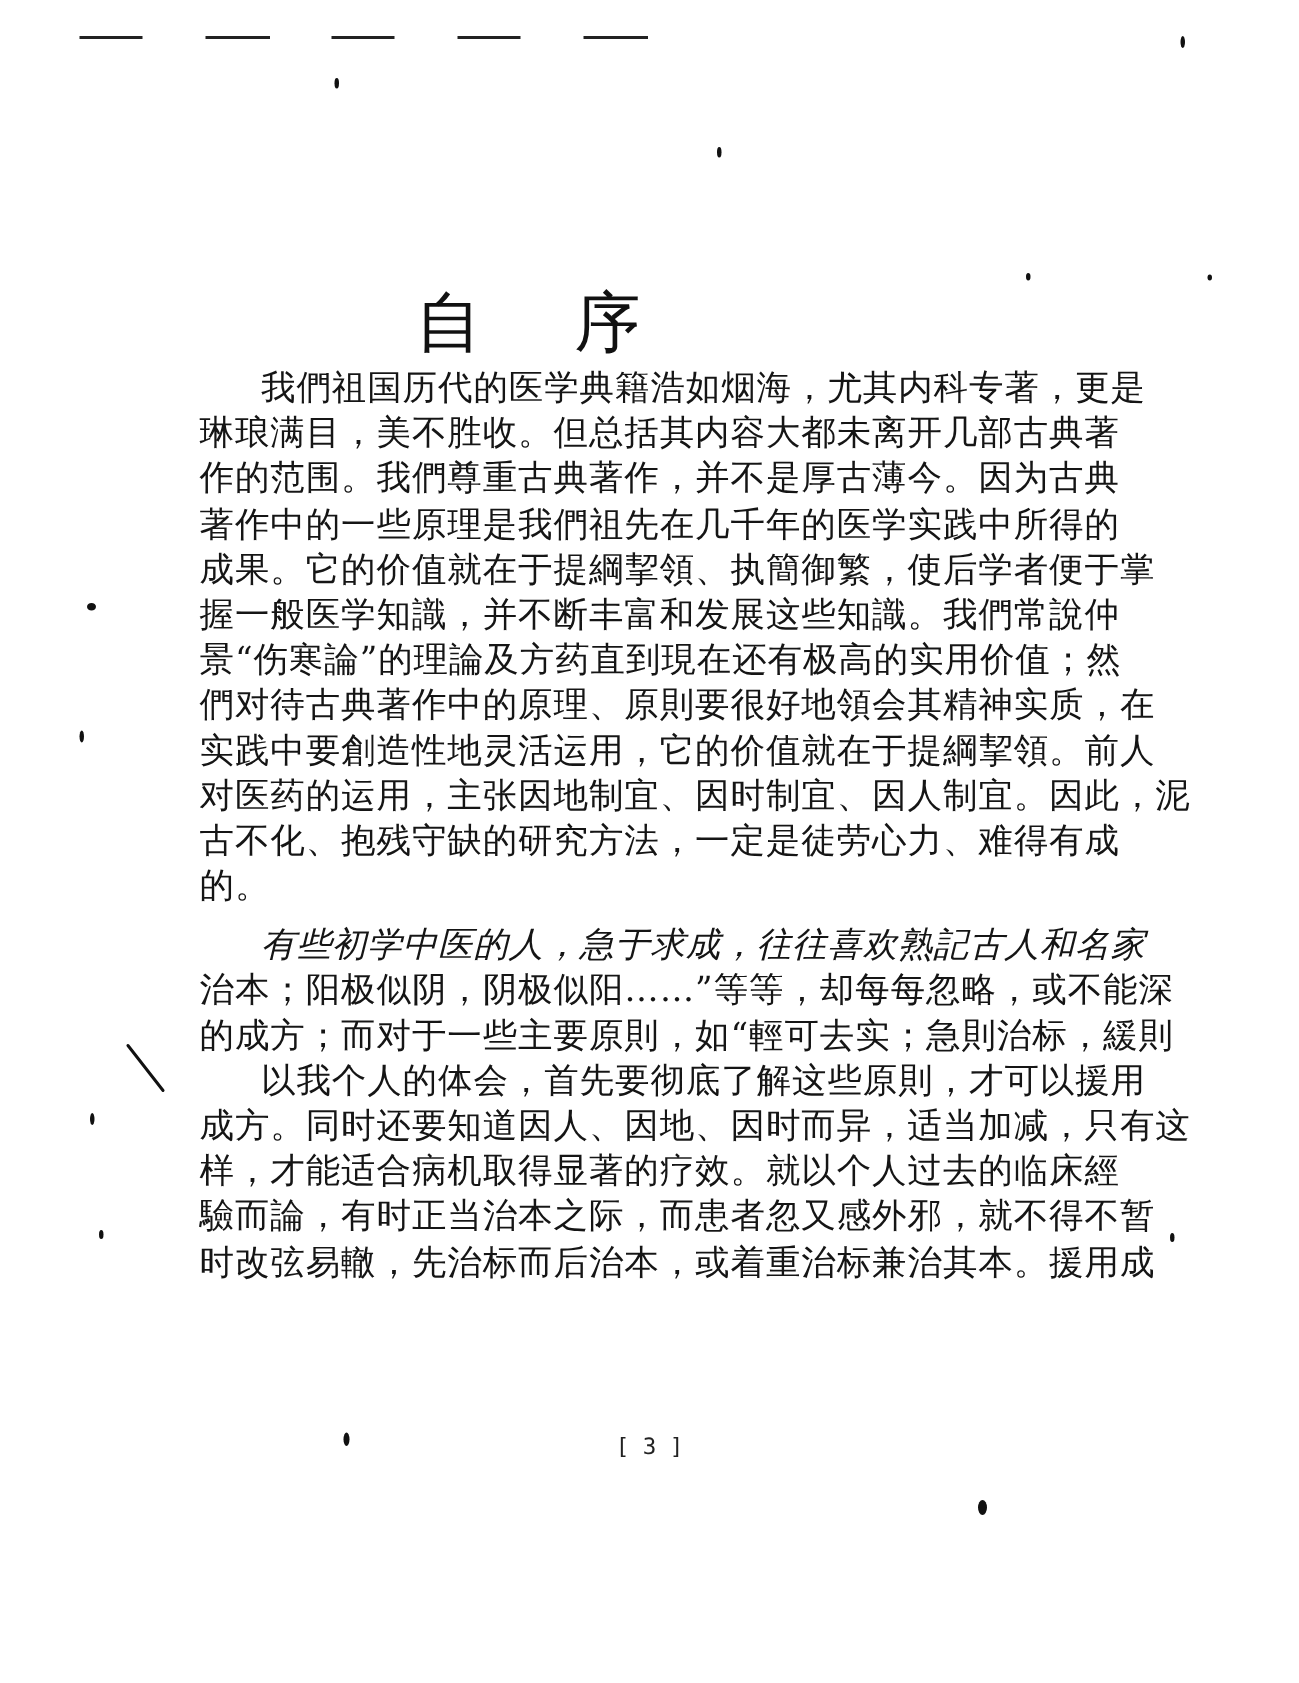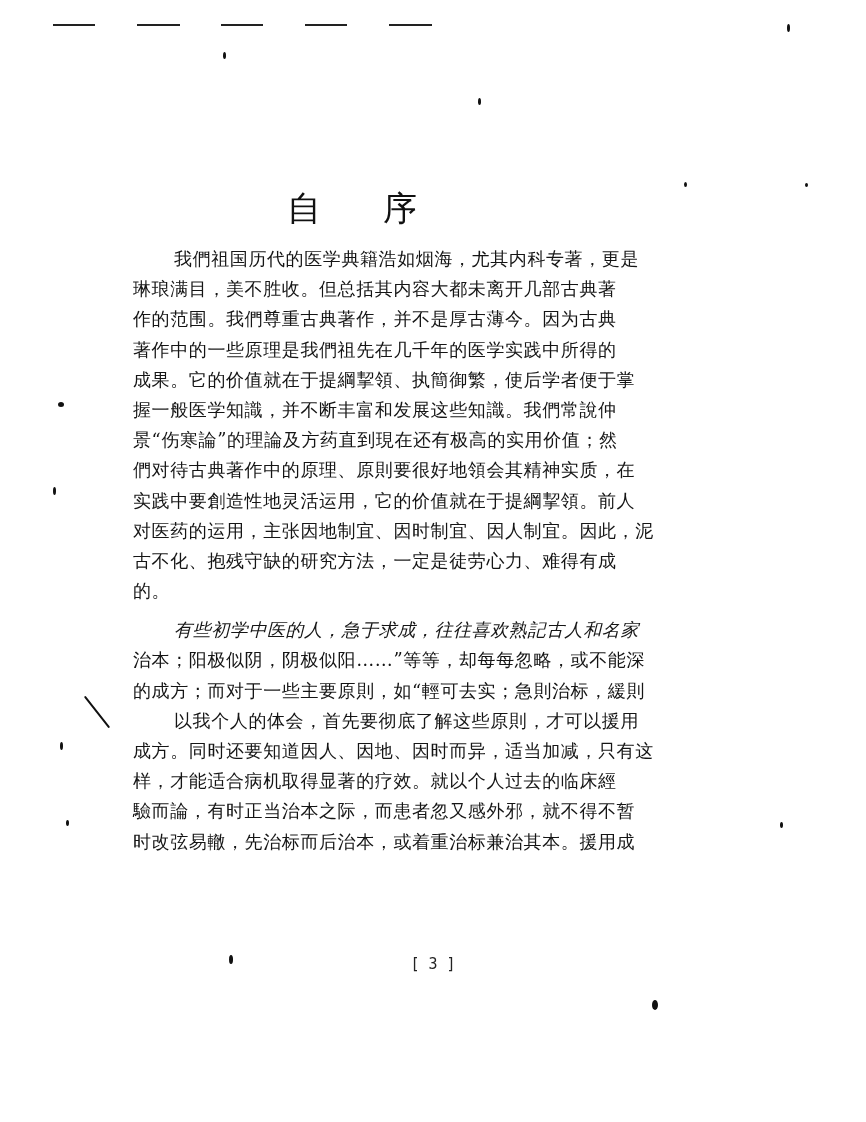--- a/index.html
+++ b/index.html
@@ -3,29 +3,29 @@
 <meta charset="utf-8">
 <style>
   html, body { margin: 0; padding: 0; }
   body {
     width: 866px; height: 1122px; background: #ffffff; position: relative; overflow: hidden;
     font-family: "DejaVu Serif", "Liberation Serif", serif; color: #111;
   }
   .rule { position: absolute; top: 24px; height: 2px; background: #222; }
   .title {
     position: absolute; top: 186px; left: 0; width: 704px; text-align: center;
-    font-size: 34px; letter-spacing: 0; color: #111;
+    font-size: 44px; letter-spacing: 0; color: #111;
   }
   .title span { display: inline-block; }
   .title .gap { width: 62px; }
   .body-text {
     position: absolute; left: 133px; top: 244px; width: 612px;
   }
   .line {
-    height: 30.2px; line-height: 30.2px; font-size: 18px; white-space: nowrap;
+    height: 30.2px; line-height: 30.2px; font-size: 23px; white-space: nowrap;
     letter-spacing: 0.6px; color: #151515;
   }
   .line.indent { padding-left: 41px; }
   .line.para-gap { margin-top: 9px; font-style: italic; }
   .page-num {
     position: absolute; top: 955px; left: 0; width: 866px; text-align: center;
     font-family: "DejaVu Sans Mono", "Liberation Mono", monospace; font-size: 15px; color: #222;
   }
   .speck { position: absolute; background: #111; border-radius: 50%; }
 </style>

